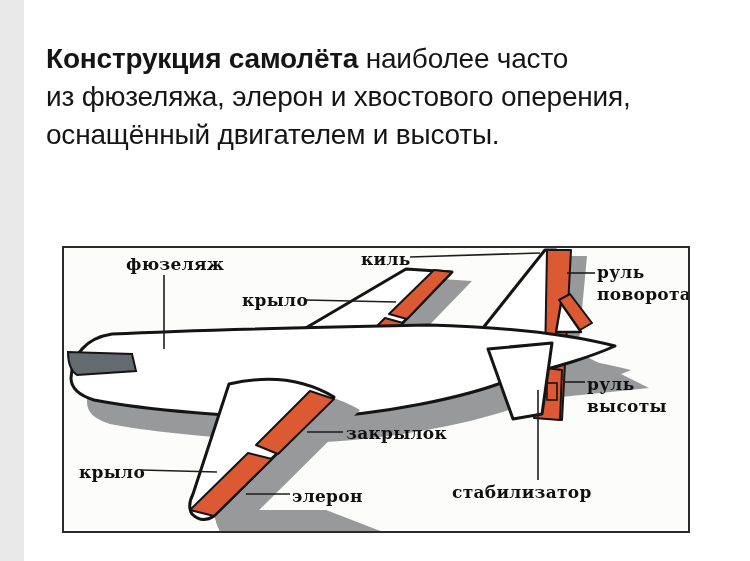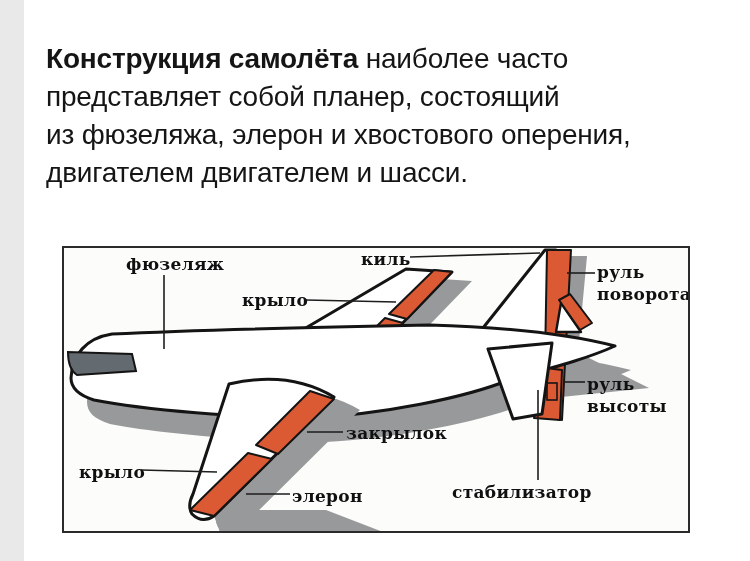--- a/index.html
+++ b/index.html
@@ -41,23 +41,22 @@
     font-weight:700;font-size:17px;fill:#101010;letter-spacing:0.3px;
   }
 </style>
 </head>
 <body>
 
 <div class="slide">
 
   <div class="intro">
     <div class="line"><b>Конструкция самолёта</b><span> наиболее часто</span></div>
-    <div class="line">представляет собой планер, состоящий</div>
     <div class="line">из фюзеляжа, элерон и хвостового оперения,</div>
-    <div class="line">двигателем двигателем и шасси.</div>
+    <div class="line">оснащённый двигателем и высоты.</div>
   </div>
 
   <div class="diagram-frame">
     <svg viewBox="0 0 624 283" preserveAspectRatio="none">
 
       <path class="shadow-part" d="M 15,142 C 16,119 30,102 56,98 C 138,94 268,91 373,89
                C 448,91 513,98 559,110 C 528,124 488,134 453,144
                C 408,162 328,178 253,182 C 188,182 88,174 38,164
                C 22,159 15,152 15,142 Z" transform="translate(8,12)"></path>
       <polygon class="shadow-part" points="413,104 505,100 585,140 468,152"></polygon>

